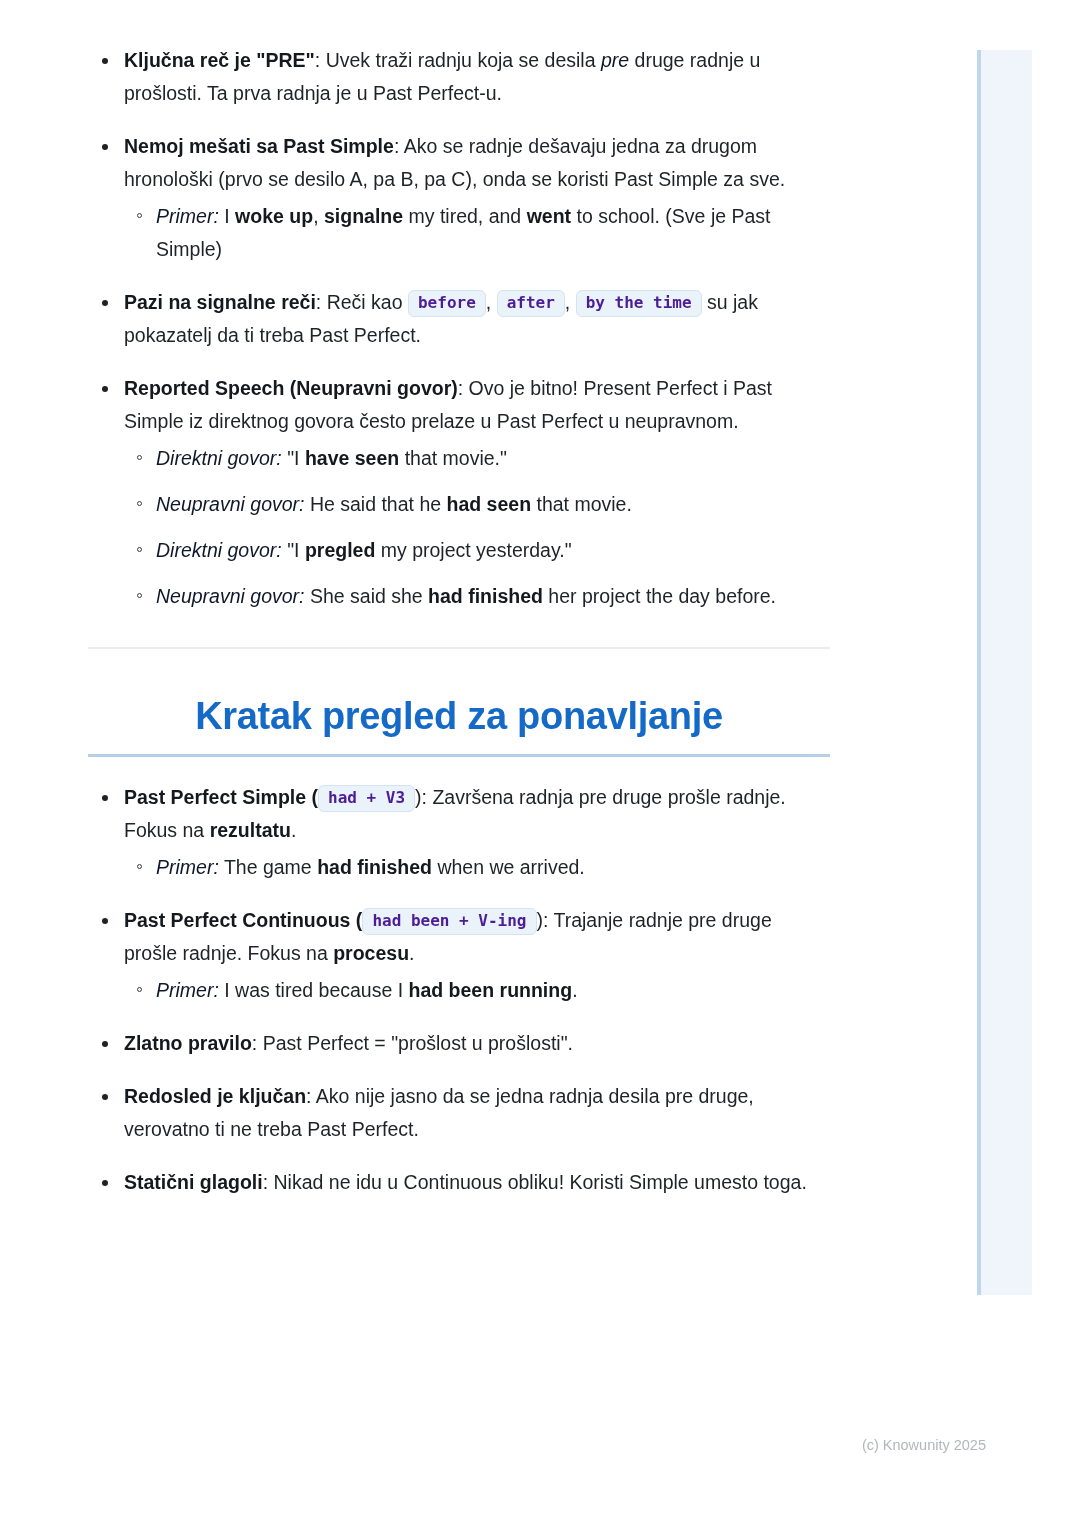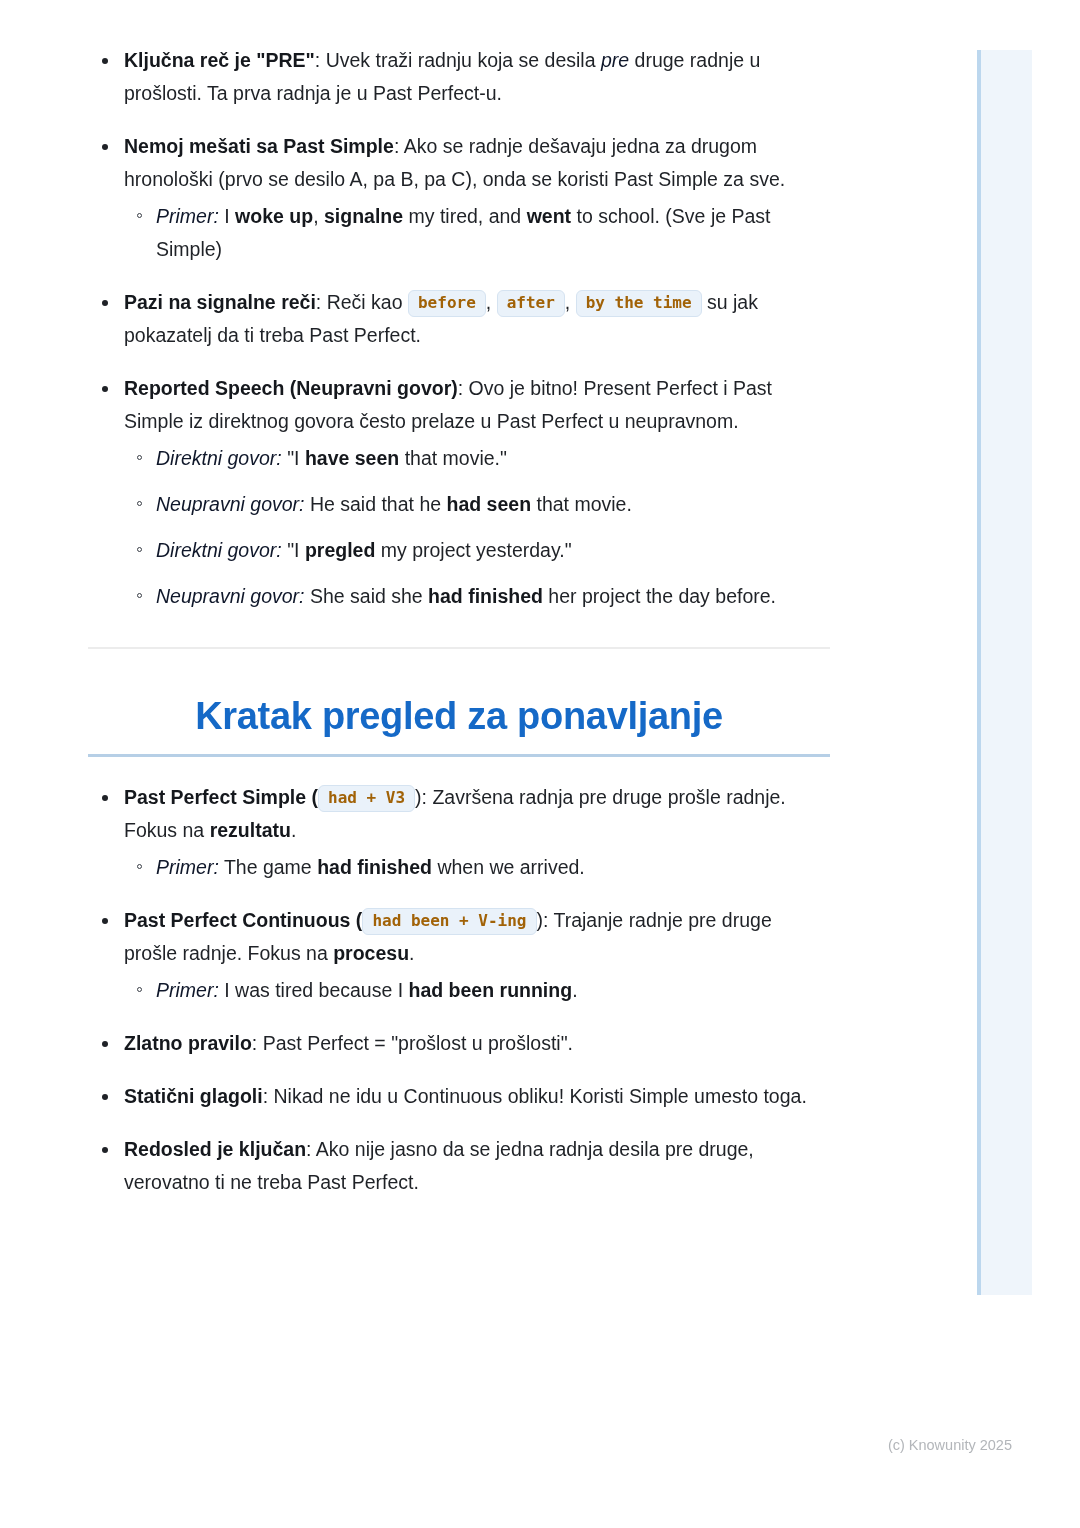--- a/index.html
+++ b/index.html
@@ -93,21 +93,21 @@
   }
 
   b, strong { font-weight: bold; color: #15181d; }
   i, em { font-style: italic; color: #0f172a; }
 
   
   code.chip {
     font-family: "DejaVu Sans Mono", monospace;
     font-size: 16px;
     font-weight: bold;
-    color: #a16207;
+    color: #4c1d95;
     background: #eaf2fa;
     border: 1px solid #d5e3f1;
     border-radius: 6px;
     padding: 4px 9px 5px 9px;
     white-space: nowrap;
     line-height: 1;
     display: inline-block;
     vertical-align: 1px;
   }
 
@@ -134,21 +134,21 @@
     width: 100%;
   }
 
   
   #footer {
     position: absolute;
     left: 0;
     top: 1437px;
     width: 1080px;
     text-align: right;
-    padding-right: 68px;
+    padding-right: 94px;
     box-sizing: border-box;
     font-size: 14.5px;
     color: #b3b6ba;
   }
 </style>
 </head>
 <body>
 
 <div id="side-panel"></div>
 
@@ -217,25 +217,25 @@
             <i>Primer:</i><span> I was tired because I </span><b>had been running</b><span>.</span>
           </li>
         </ul>
       </li>
 
       <li>
         <b>Zlatno pravilo</b><span>: </span><span>Past Perfect = "prošlost u prošlosti".</span>
       </li>
 
       <li>
+        <b>Redosled je ključan</b><span>: </span><span>Ako nije jasno da se jedna radnja desila pre druge, verovatno ti ne treba Past Perfect.</span>
+      </li>
+
+      <li>
         <b>Statični glagoli</b><span>: </span><span>Nikad ne idu u Continuous obliku! Koristi Simple umesto toga.</span>
-      </li>
-
-      <li>
-        <b>Redosled je ključan</b><span>: </span><span>Ako nije jasno da se jedna radnja desila pre druge, verovatno ti ne treba Past Perfect.</span>
       </li>
 
     </ul>
 
   </div>
 </div>
 
 <div id="footer">(c) Knowunity 2025</div>
 
 </body></html>

